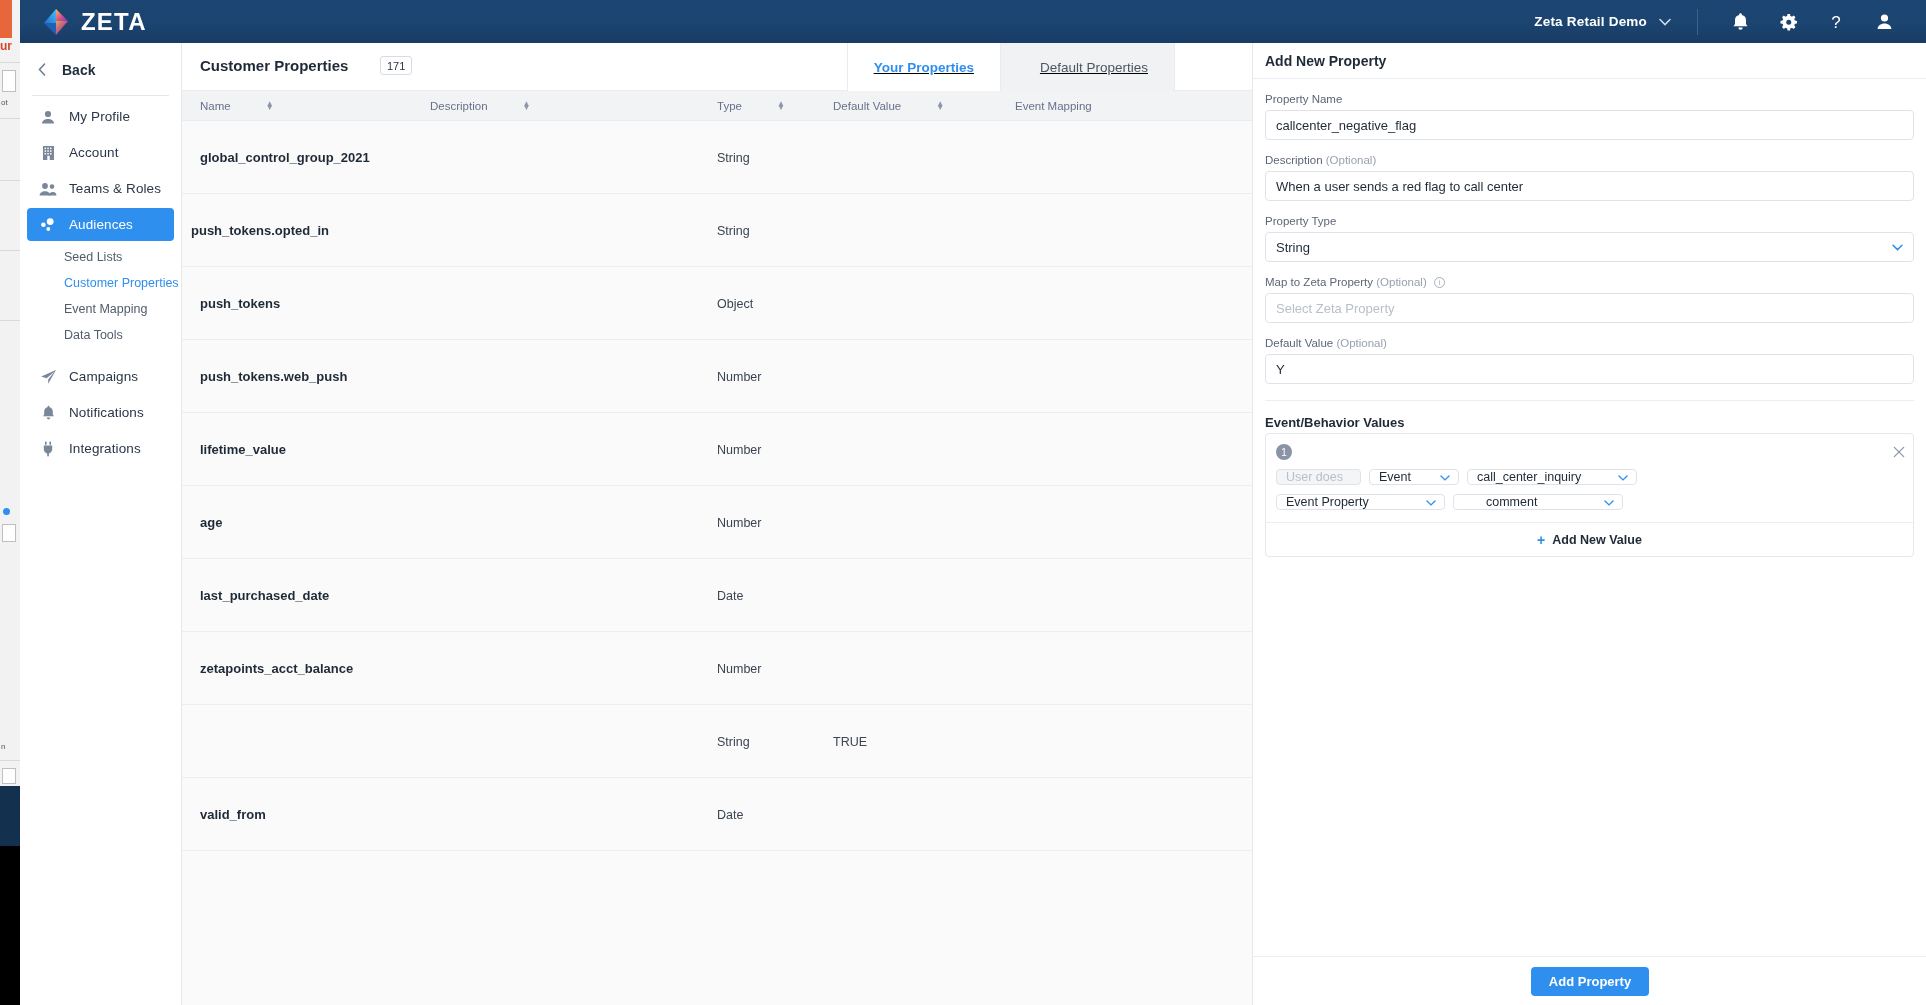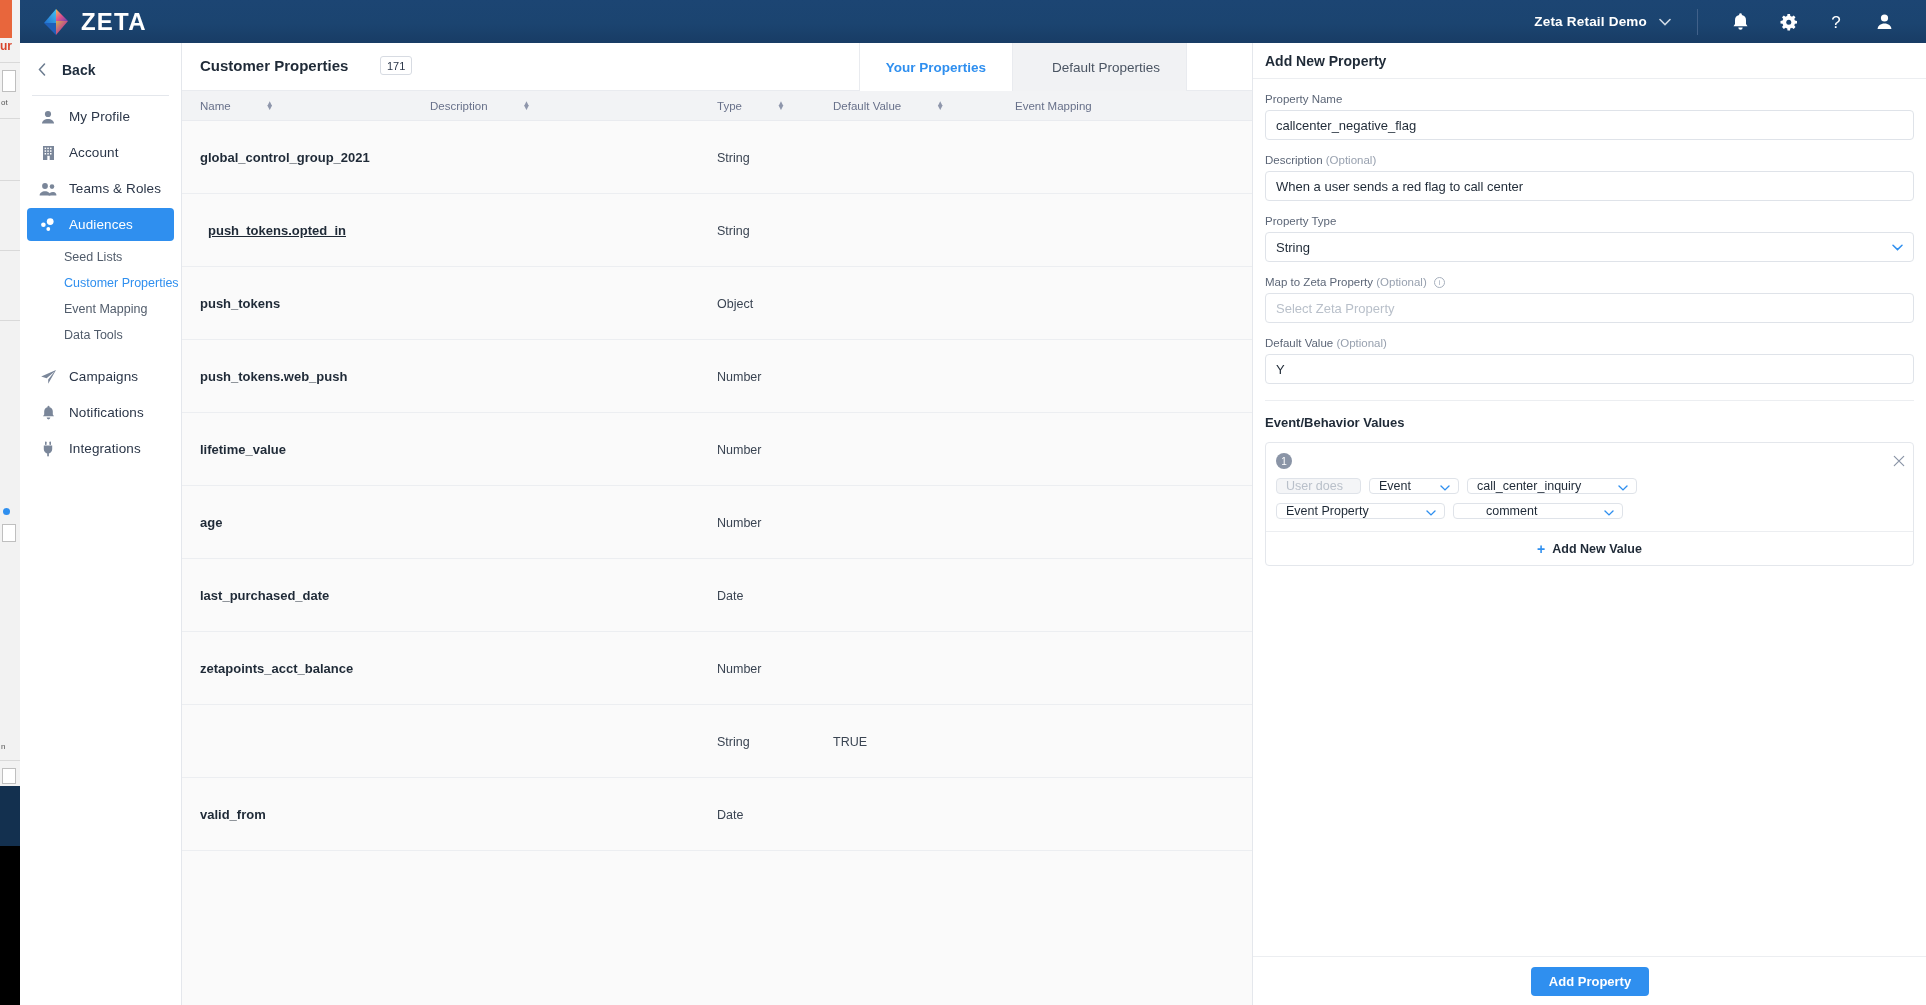--- a/index.html
+++ b/index.html
@@ -75,21 +75,21 @@
   #main {
     position:absolute; left:162px; top:43px; width:1070px; height:962px;
     background:#fafafa; overflow:hidden;
   }
   #page-head { position:relative; height:48px; background:#ffffff; border-bottom:1px solid #e9ebef; }
   .page-title { position:absolute; left:18px; top:14px; font-size:15px; font-weight:bold; color:#1f2a37; }
   .count-badge { position:absolute; left:198px; top:13px; min-width:28px; height:19px;
                  border:1px solid #d7dbe2; border-radius:3px; background:#fff;
                  font-size:11px; color:#2b3648; display:flex; align-items:center;
                  justify-content:center; padding:0 6px; }
-  .tabs { position:absolute; right:65px; top:0; height:48px; display:flex; }
+  .tabs { position:absolute; right:77px; top:0; height:48px; display:flex;text-decoration:underline; }
   .tab { height:48px; padding:0 26px; display:flex; align-items:center; justify-content:center;
          font-size:13.5px; cursor:pointer; }
   .tab.active { background:#ffffff; color:#2f8fef; font-weight:bold; border-left:1px solid #e9ebef;
                 border-right:1px solid #e9ebef; }
   .tab.inactive { background:#f1f2f4; color:#4b5563; border-right:1px solid #e9ebef;padding-left:39px; }
   .tabs-tail { position:absolute; right:0; top:0; width:77px; height:48px; background:#ffffff;
                border-bottom:1px solid #e9ebef; }
 
   #table-head { position:relative; height:30px; background:#f2f3f5; border-bottom:1px solid #e9ebef; }
   .th { position:absolute; top:0; height:30px; display:flex; align-items:center;
@@ -121,30 +121,30 @@
   .finput { width:100%; height:30px; border:1px solid #dfe3e9; border-radius:4px;
             background:#fff; font-size:13px; color:#1f2a37; padding:0 10px;
             font-family:"Liberation Sans", sans-serif; }
   .finput::placeholder { color:#b9c0ca; }
   .finput.placeholder-only { color:#b9c0ca; }
   .fselect { width:100%; height:30px; border:1px solid #dfe3e9; border-radius:4px;
              background:#fff; font-size:13px; color:#1f2a37; padding:0 10px;
              display:flex; align-items:center; position:relative; }
   .fselect .caret { position:absolute; right:10px; color:#2f8fef; font-size:11px; }
   .panel-divider { height:1px; background:#eceef1; margin:16px 0 14px 0; }
-  .section-title { font-size:13px; color:#1f2a37; font-weight:bold; margin-bottom:12px; }
+  .section-title { font-size:13px; color:#1f2a37; font-weight:bold; margin-bottom:3px; }
 
   .ev-card { border:1px solid #e4e7ec; border-radius:4px; background:#fff; }
   .ev-inner { padding:10px 10px 12px 10px; position:relative; }
   .ev-num { width:16px; height:16px; border-radius:50%; background:#8a94a6; color:#fff;
             font-size:10px; display:flex; align-items:center; justify-content:center; }
   .ev-close { position:absolute; right:8px; top:11px; color:#8a94a6; font-size:14px; cursor:pointer; }
   .ev-row { display:flex; gap:8px; margin-top:9px; }
   .ev-ctrl { height:16px; border:1px solid #dfe3e9; border-radius:4px; background:#fff;
-             display:flex; align-items:flex-end; padding:0 9px; font-size:12.5px; color:#1f2a37;
+             display:flex; align-items:center; padding:0 9px; font-size:12.5px; color:#1f2a37;
              position:relative; }
   .ev-ctrl.disabled { background:#f4f5f7; color:#b9c0ca; }
   .ev-ctrl .caret { position:absolute; right:8px; color:#2f8fef; font-size:10px; }
   .ev-addrow { height:34px; border-top:1px solid #eceef1; display:flex; align-items:center;
                justify-content:center; gap:7px; cursor:pointer; }
   .ev-plus { color:#2f8fef; font-size:14px; font-weight:bold; }
   .ev-addlabel { font-size:12.5px; color:#1f2a37; font-weight:bold; }
 
   .panel-foot { position:absolute; left:0; bottom:0; width:674px; height:49px;
                 border-top:1px solid #eceef1; background:#fff; display:flex;
@@ -403,21 +403,21 @@
       </div>
     </div>
 
     <div id="table-body">
       <div class="row">
         <span class="cell c-name" style="left:18px;">global_control_group_2021</span>
         <span class="cell c-type" style="left:535px;">String</span>
         <span class="cell c-def" style="left:651px;"></span>
       </div>
       <div class="row">
-        <span class="cell c-name" style="left:26px;text-decoration:underline;">push_tokens.opted_in</span>
+        <span class="cell c-name" style="left:9px;">push_tokens.opted_in</span>
         <span class="cell c-type" style="left:535px;">String</span>
         <span class="cell c-def" style="left:651px;"></span>
       </div>
       <div class="row">
         <span class="cell c-name" style="left:18px;">push_tokens</span>
         <span class="cell c-type" style="left:535px;">Object</span>
         <span class="cell c-def" style="left:651px;"></span>
       </div>
       <div class="row">
         <span class="cell c-name" style="left:18px;">push_tokens.web_push</span>

